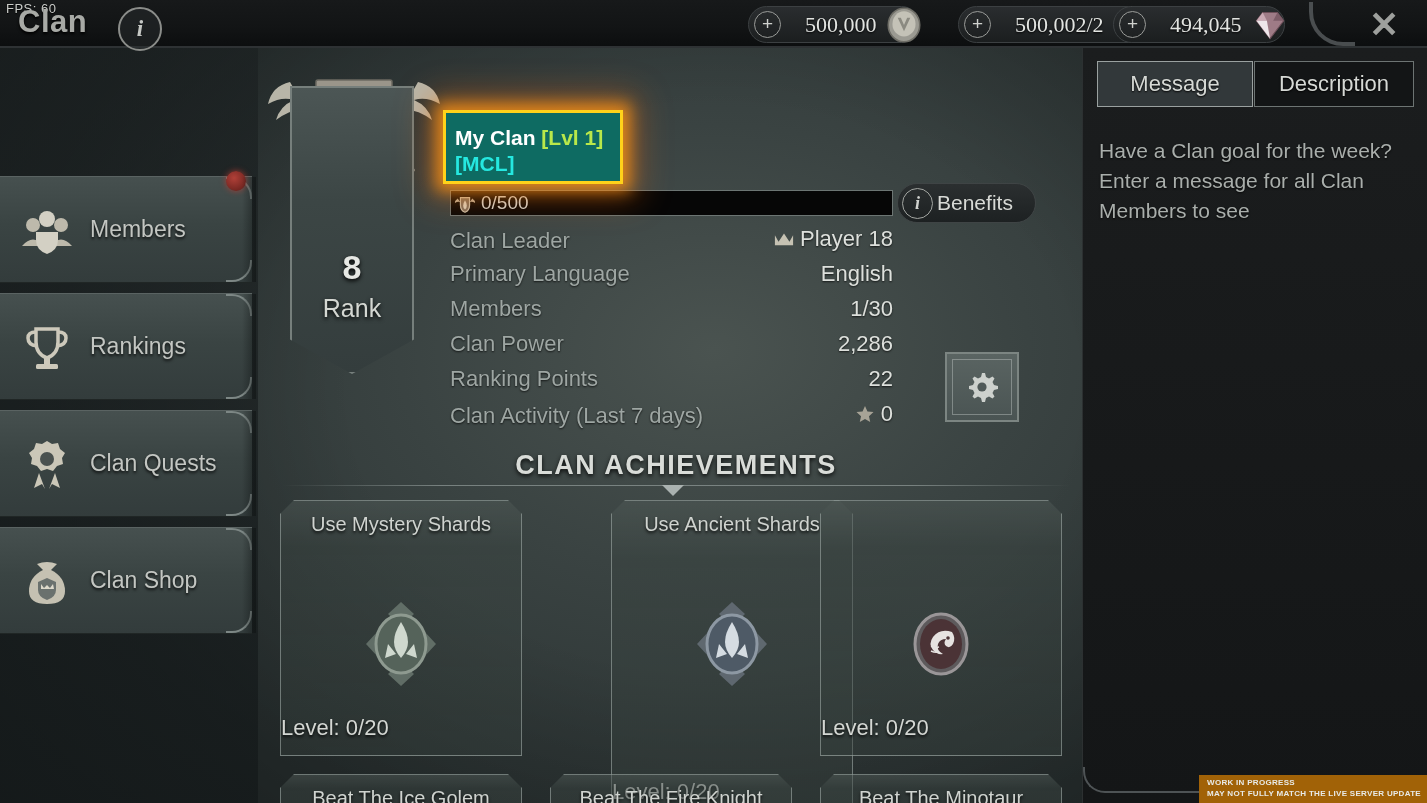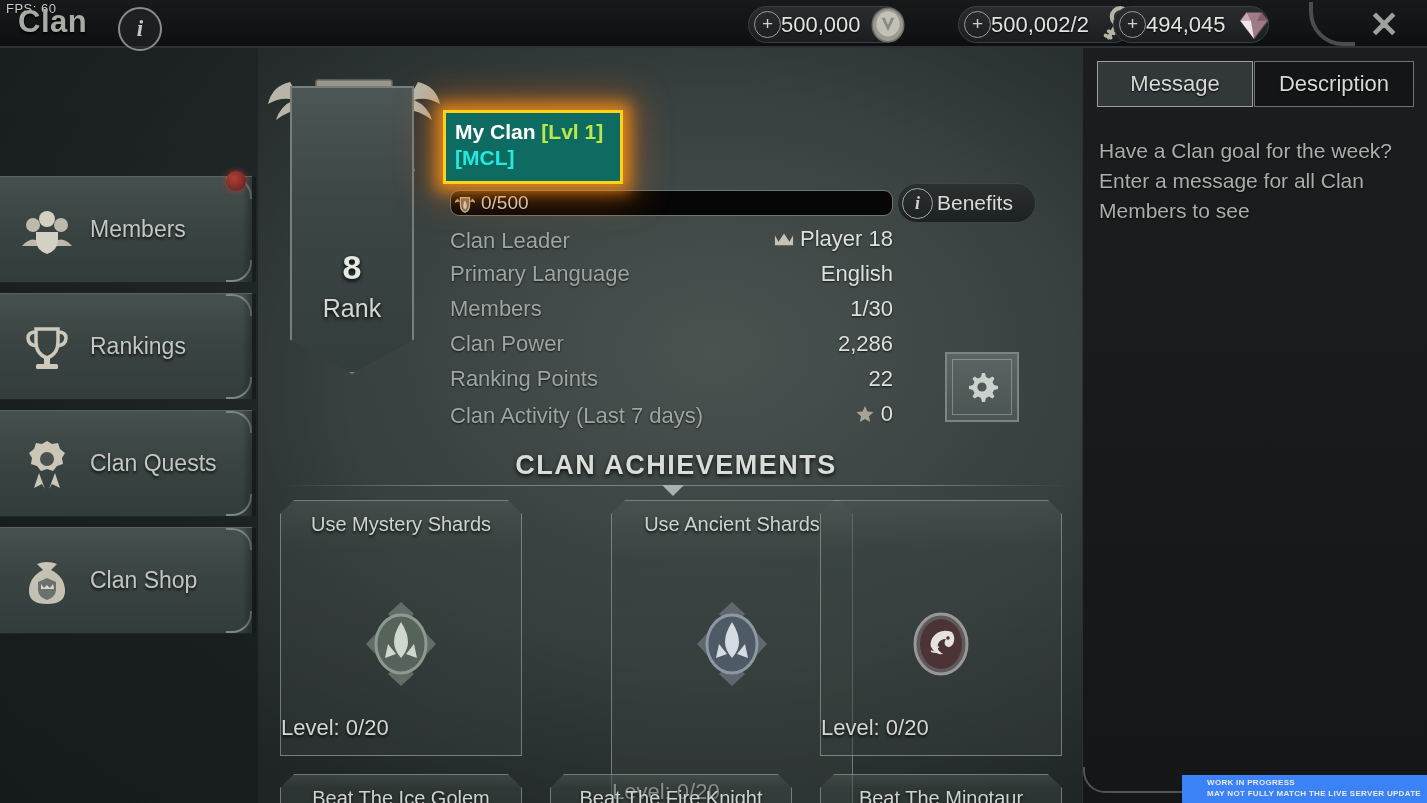--- a/index.html
+++ b/index.html
@@ -42,22 +42,22 @@
     border:1px solid #3c4042; border-radius:19px;
     display:flex; align-items:center; padding-left:5px; padding-right:42px;
   }
   .cur-plus {
     width:27px; height:27px; border-radius:50%;
     border:1.5px solid #9a9c99; color:#cfd1ce;
     display:flex; align-items:center; justify-content:center;
     font-size:19px; line-height:1; padding-bottom:2px;
   }
   .cur-val {
-    margin-left:0; font-size:22px; color:#e2e4e1;
-    text-shadow:0 1px 2px #000; white-space:nowrap;
+    margin-left:24px; font-size:22px; color:#e2e4e1;
+    text-shadow:0 1px 2px #000; white-space:nowrap;font-family:Liberation Serif, serif;
   }
   .cur-icon {
     position:absolute; right:-6px; top:50%; transform:translateY(-50%);
     width:42px; height:42px;
   }
   #cur-silver { left:748px; }
   #cur-key    { left:958px; }
   #cur-gem    { left:1113px; }
   #close-btn {
     position:absolute; right:22px; top:4px;
@@ -148,30 +148,30 @@
   #banner-rank-label {
     position:absolute; left:0; right:0; top:238px; text-align:center;
     font-size:25px; color:#d4d7d2; text-shadow:0 2px 4px #000;
   }
 
   
   #nameplate {
     position:absolute; left:443px; top:62px; width:180px; height:74px;
     background:#0e6b62; border:3px solid #ffd21a;
     box-shadow:0 0 14px 7px rgba(255,150,20,.75), 0 0 34px 14px rgba(255,110,10,.38);
-    padding:6px 9px; z-index:22;
+    padding:12px 9px; z-index:22;
     font-size:21px; font-weight:bold; line-height:1.22;
   }
   .np-name { color:#ffffff; }
   .np-lvl  { color:#b9e84a; }
   .np-tag  { color:#25e8e0; }
 
   #xpbar {
     position:absolute; left:450px; top:142px; width:443px; height:26px;
-    background:#060606; border:1px solid #6c7573; border-radius:9px;
+    background:#060606; border:1px solid #6c7573; border-radius:0;
     z-index:18; display:flex; align-items:center;
   }
   #xp-emblem {
     position:absolute; left:3px; top:2px; width:22px; height:22px;
   }
   #xp-text {
     position:relative; left:30px; font-size:19px; color:#cfd2ce;
     text-shadow:0 1px 2px #000;
   }
 
@@ -278,21 +278,21 @@
   #rp-tab-description { left:171px; width:160px; }
   #rp-body {
     position:absolute; left:16px; top:88px; width:310px;
     font-size:21px; line-height:1.42; color:#a9aeab;
     text-shadow:0 1px 2px rgba(0,0,0,.7);
   }
 
   
   #watermark {
     position:absolute; right:0; bottom:0; z-index:60;
-    background:#3b82f6; padding:3px 6px 4px 25px;
+    background:#a16207; padding:3px 6px 4px 8px;
     font-size:8px; font-weight:bold; color:#e8eae7;
     letter-spacing:.3px; line-height:1.3; text-align:left;
   }
 </style>
 </head>
 <body>
 
 <div id="header">
   <div id="fps">FPS: 60</div>
   <div id="page-title">Clan</div>

